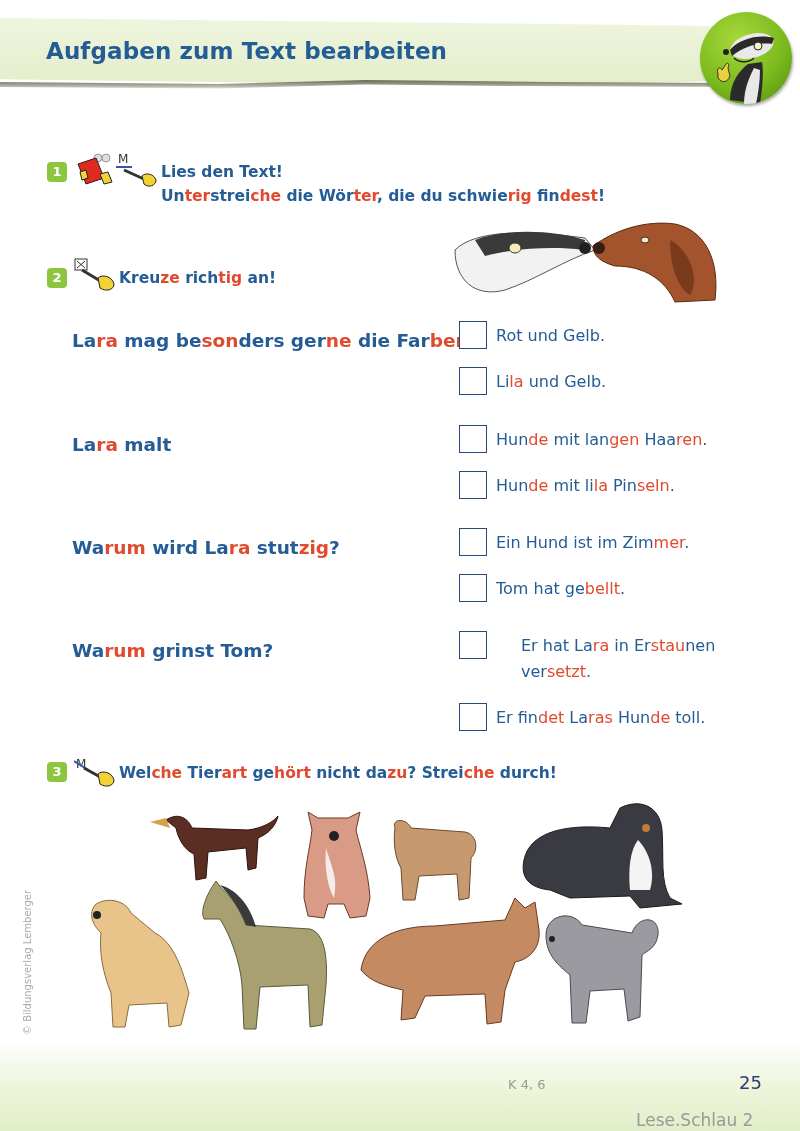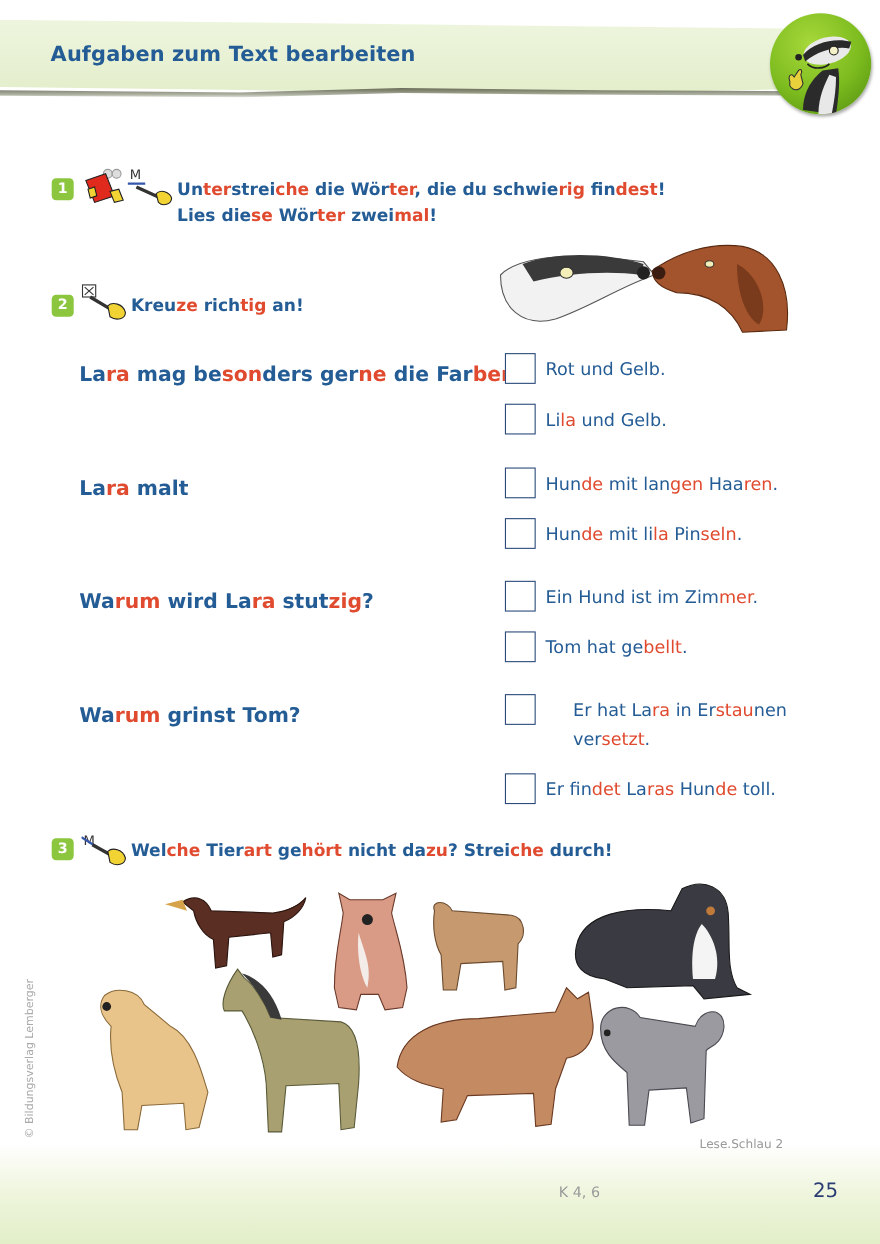--- a/index.html
+++ b/index.html
@@ -18,21 +18,21 @@
     background: linear-gradient(180deg, #eef5de 0%, #e3eecb 100%);
     clip-path: polygon(0 0, 100% 12%, 100% 92%, 68% 100%, 30% 94%, 0 90%);
   }
   .header-shadow {
     position: absolute; left: 0; top: 80px; width: 730px; height: 10px;
     background: linear-gradient(180deg, #4a4a3a 0%, #9aa08a 60%, rgba(255,255,255,0) 100%);
     clip-path: polygon(0 20%, 30% 40%, 50% 0, 75% 20%, 100% 30%, 100% 70%, 70% 60%, 50% 45%, 30% 85%, 0 70%);
     opacity: .8;
   }
   .header-title {
-    position: absolute; left: 46px; top: 38px; font-size: 19px; font-weight: bold;
+    position: absolute; left: 46px; top: 38px; font-size: 23px; font-weight: bold;
     color: #245c95; letter-spacing: 0.1px;
   }
   .mascot {
     position: absolute; left: 700px; top: 12px; width: 92px; height: 92px; border-radius: 50%;
     background: radial-gradient(circle at 40% 30%, #a7d83a 0%, #7cbb1e 55%, #4f8a10 100%);
     box-shadow: 1px 2px 3px rgba(0,0,0,.35);
     overflow: hidden;
   }
 
   
@@ -56,21 +56,21 @@
   }
   .opt-text {
     position: absolute; left: 37px; top: 2px; font-size: 16px; line-height: 26px; color: #245c95; width: 280px;
   }
 
   .footer {
     position: absolute; left: 0; top: 1040px; width: 800px; height: 91px;
     background: linear-gradient(180deg, #ffffff 0%, #eef5dc 50%, #e2eec8 100%);
   }
   .footer-k { position: absolute; left: 489px; top: 1077px; font-size: 13px; color: #9a9a9a; margin-left: 19px; }
-  .footer-book { position: absolute; left: 636px; top: 1034px; font-size: 11px; color: #9a9a9a; }
+  .footer-book { position: absolute; left: 636px; top: 1110px; font-size: 17px; color: #9a9a9a; }
   .footer-page { position: absolute; left: 739px; top: 1072px; font-size: 18px; color: #2b3d72; }
   .copyright {
     position: absolute; left: 22px; top: 1035px; transform: rotate(-90deg); transform-origin: 0 0;
     font-size: 10px; color: #aaaaaa; white-space: nowrap;
   }
 
   .illu { position: absolute; }
 </style>
 </head>
 <body>
@@ -103,22 +103,22 @@
 </div>
 <div class="task-icon" style="left:116px;top:150px;">
   <svg width="44" height="40" viewBox="0 0 44 40">
     <text x="2" y="13" font-size="12" fill="#333" font-family="DejaVu Sans, sans-serif">M</text>
     <line x1="0" y1="17" x2="16" y2="17" stroke="#3355aa" stroke-width="2"></line>
     <path d="M8 20 L30 30" stroke="#333" stroke-width="3"></path>
     <path d="M26 26 C30 22 38 24 40 30 C40 36 32 38 28 34 Z" fill="#f1d434" stroke="#222"></path>
   </svg>
 </div>
 <div class="instr" style="left:161px;top:160px;">
+  <div><span class="blue">Lies den Text!</span></div>
   <div><span class="blue">Un</span><span class="red">ter</span><span class="blue">strei</span><span class="red">che</span><span class="blue"> die Wör</span><span class="red">ter</span><span class="blue">, die du schwie</span><span class="red">rig</span><span class="blue"> fin</span><span class="red">dest</span><span class="blue">!</span></div>
-  <div><span class="blue">Lies die</span><span class="red">se</span><span class="blue"> Wör</span><span class="red">ter</span><span class="blue"> zwei</span><span class="red">mal</span><span class="blue">!</span></div>
 </div>
 
 <div class="illu" style="left:445px;top:210px;">
   <svg width="280" height="100" viewBox="0 0 280 100">
     <path d="M10 40 C30 20 80 20 140 28 L150 40 C120 50 90 70 60 80 C30 88 10 70 10 40 Z" fill="#f2f2f2" stroke="#555"></path>
     <path d="M30 30 C60 18 110 20 140 30 L138 40 C110 36 70 38 40 46 Z" fill="#3a3a3a"></path>
     <ellipse cx="70" cy="38" rx="6" ry="5" fill="#f4efb8" stroke="#333"></ellipse>
     <circle cx="140" cy="38" r="6" fill="#222"></circle>
     <path d="M148 36 C170 20 200 10 230 14 C260 20 275 50 270 90 L230 92 C220 70 200 56 170 56 C156 52 148 46 148 36 Z" fill="#a3542c" stroke="#5a2a10"></path>
     <circle cx="154" cy="38" r="6" fill="#3a1c10"></circle>

